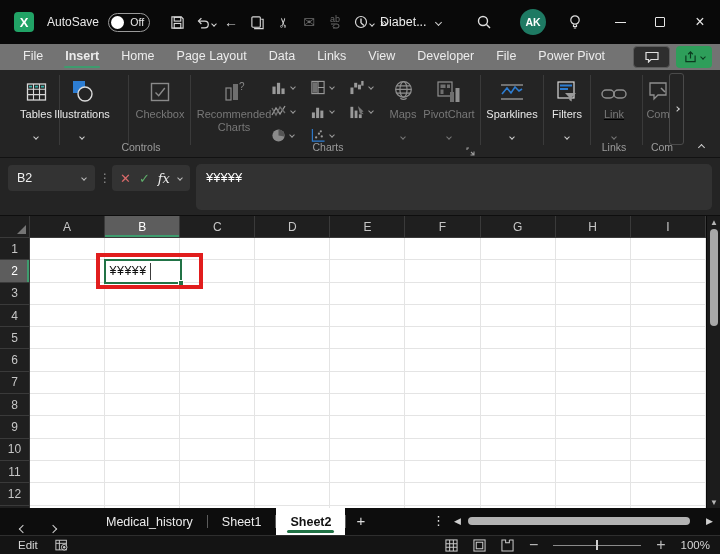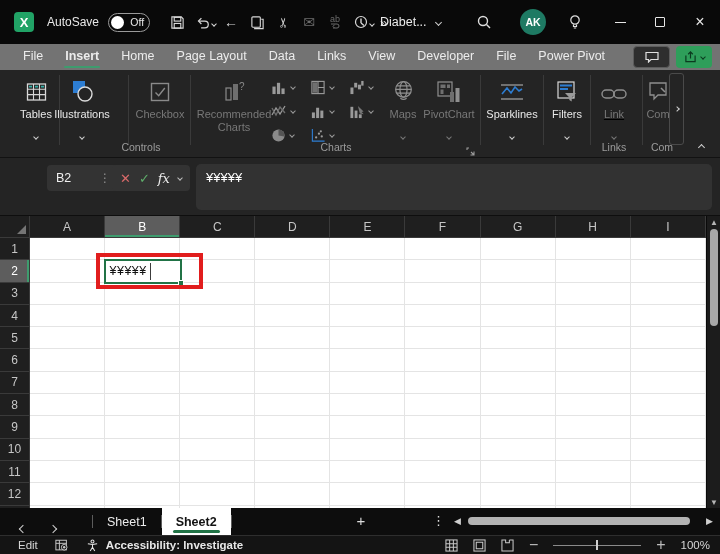--- a/index.html
+++ b/index.html
@@ -56,21 +56,21 @@
   .cg-cell { width:39px; display:flex; align-items:center; gap:4px; justify-content:center; color:#9a9a9a; }
   .dlg-launcher { position:absolute; left:466px; top:72px; color:#9c9c9c; }
   .rb-overflow { position:absolute; left:669px; top:3px; width:15px; height:72px; border:1px solid #4a4a4a; border-radius:3px; display:flex; align-items:center; justify-content:center; color:#cfcfcf; }
   .rb-overflow .chev { transform:rotate(-45deg); }
   .rb-collapse { position:absolute; left:694px; top:70px; width:14px; height:12px; display:flex; align-items:center; justify-content:center; color:#cfcfcf; }
   .rb-collapse .chev { transform:rotate(-135deg); margin-top:3px; }
   .twoline { width:76px; }
 
   
   .formulabar { position:absolute; left:0; top:158px; width:720px; height:57px; background:#242424; }
-  .name-box { position:absolute; left:8px; top:7px; width:87px; height:26px; background:#333; border-radius:4px; display:flex; align-items:center; color:#f0f0f0; font-size:12.5px; padding:0 9px; justify-content:space-between;margin-left:39px; }
+  .name-box { position:absolute; left:8px; top:7px; width:87px; height:26px; background:#333; border-radius:4px; display:flex; align-items:center; color:#f0f0f0; font-size:12.5px; padding:0 9px; justify-content:space-between; }
   .fb-dots { position:absolute; left:99px; top:13px; color:#8f8f8f; font-size:12px; }
   .fx-box { position:absolute; left:112px; top:7px; width:78px; height:26px; background:#333; border-radius:4px; display:flex; align-items:center; justify-content:space-evenly; }
   .fx-x { color:#d96a6a; font-size:13px; }
   .fx-ck { color:#5fae6b; font-size:13px; }
   .fx-fx { color:#ececec; font-style:italic; font-size:13px; font-family:"DejaVu Serif",serif; }
   .fx-box .chev { color:#bdbdbd; }
   .formula-input { position:absolute; left:196px; top:6px; right:8px; height:46px; background:#323232; border-radius:5px; color:#fff; font-size:13px; padding:6px 10px; }
 
   
   .sheet { position:absolute; left:0; top:216px; width:720px; height:292px; background:#1f1f1f; }
@@ -420,21 +420,21 @@
       <span class="rb-ico">
         <svg width="22" height="24" viewBox="0 0 22 24" fill="none" stroke="#8f8f8f" stroke-width="1.3">
             <path d="M3 3 h16 v12 h-8 l-4 4 v-4 H3 z"></path>
             <path d="M14 8 l4 4" stroke-width="1.6"></path>
           </svg>
       </span>
       <span class="rb-label">Com</span>
     </div>
 
     <span class="grp-label" style="left:141px;">Controls</span>
-    <span class="grp-label" style="left:336px;">Charts</span>
+    <span class="grp-label" style="left:328px;">Charts</span>
     <span class="grp-label" style="left:614px;">Links</span>
     <span class="grp-label" style="left:662px;">Com</span>
     <span class="dlg-launcher">
       <svg width="9" height="9" viewBox="0 0 9 9" fill="none" stroke="#9c9c9c" stroke-width="1.1">
           <path d="M1 3 V1 H3 M5 5 L8 8 M8 4.5 V8 H4.5"></path>
         </svg>
     </span>
     <span class="rb-overflow">
         <span class="chev chev-sm"></span>
       </span>
@@ -498,20 +498,21 @@
       <span class="vs-arrow" style="top:0;">▲</span>
       <span class="vs-thumb"></span>
       <span class="vs-arrow" style="bottom:0;">▼</span>
     </div>
   </div>
 
   <div class="tabbar">
     <span class="nav-ch nav-left"><span class="chev"></span></span>
     <span class="nav-ch nav-right"><span class="chev"></span></span>
     <div class="tabs">
+        <span class="tab">Medical_history</span>
         <span class="tab-sep"></span>
         <span class="tab">Sheet1</span>
         <span class="tab-sep"></span>
         <span class="tab active">Sheet2</span>
         <span class="tab-sep"></span>
       </div>
     <span class="add-sheet">+</span>
     <span class="tab-menu">⋮</span>
     <div class="hscroll">
       <span class="hs-arrow hs-left">◀</span>
@@ -524,29 +525,20 @@
     <div class="sb-left">
       <span class="sb-mode">Edit</span>
       <span class="sb-ic">
         <svg width="14" height="13" viewBox="0 0 16 14" fill="none" stroke="#c9c9c9" stroke-width="1.1">
             <rect x="1" y="1" width="12" height="11"></rect>
             <path d="M1 4.5 H13 M5 1 V12"></path>
             <circle cx="10.5" cy="9" r="3.2" fill="#141414"></circle>
             <circle cx="10.5" cy="9" r="1.4" fill="#c9c9c9" stroke="none"></circle>
           </svg>
       </span>
-      <span class="sb-access">
-        <span class="sb-ic">
-          <svg width="13" height="13" viewBox="0 0 14 14" fill="none" stroke="#e8e8e8" stroke-width="1.1">
-              <circle cx="7" cy="2.6" r="1.6"></circle>
-              <path d="M2 5 l5 1 l5 -1 M7 6 v3 l-2.5 4 M7 9 l2.5 4"></path>
-            </svg>
-        </span>
-        <span>Accessibility: Investigate</span>
-      </span>
     </div>
     <div class="sb-right">
       <span class="sb-ic">
         <svg width="13" height="13" viewBox="0 0 14 14" fill="none" stroke="#c9c9c9" stroke-width="1.1">
             <rect x="1" y="1" width="12" height="12"></rect>
             <path d="M1 5 H13 M1 9 H13 M5 1 V13 M9 1 V13"></path>
           </svg>
       </span>
       <span class="sb-ic">
         <svg width="13" height="13" viewBox="0 0 14 14" fill="none" stroke="#c9c9c9" stroke-width="1.1">

